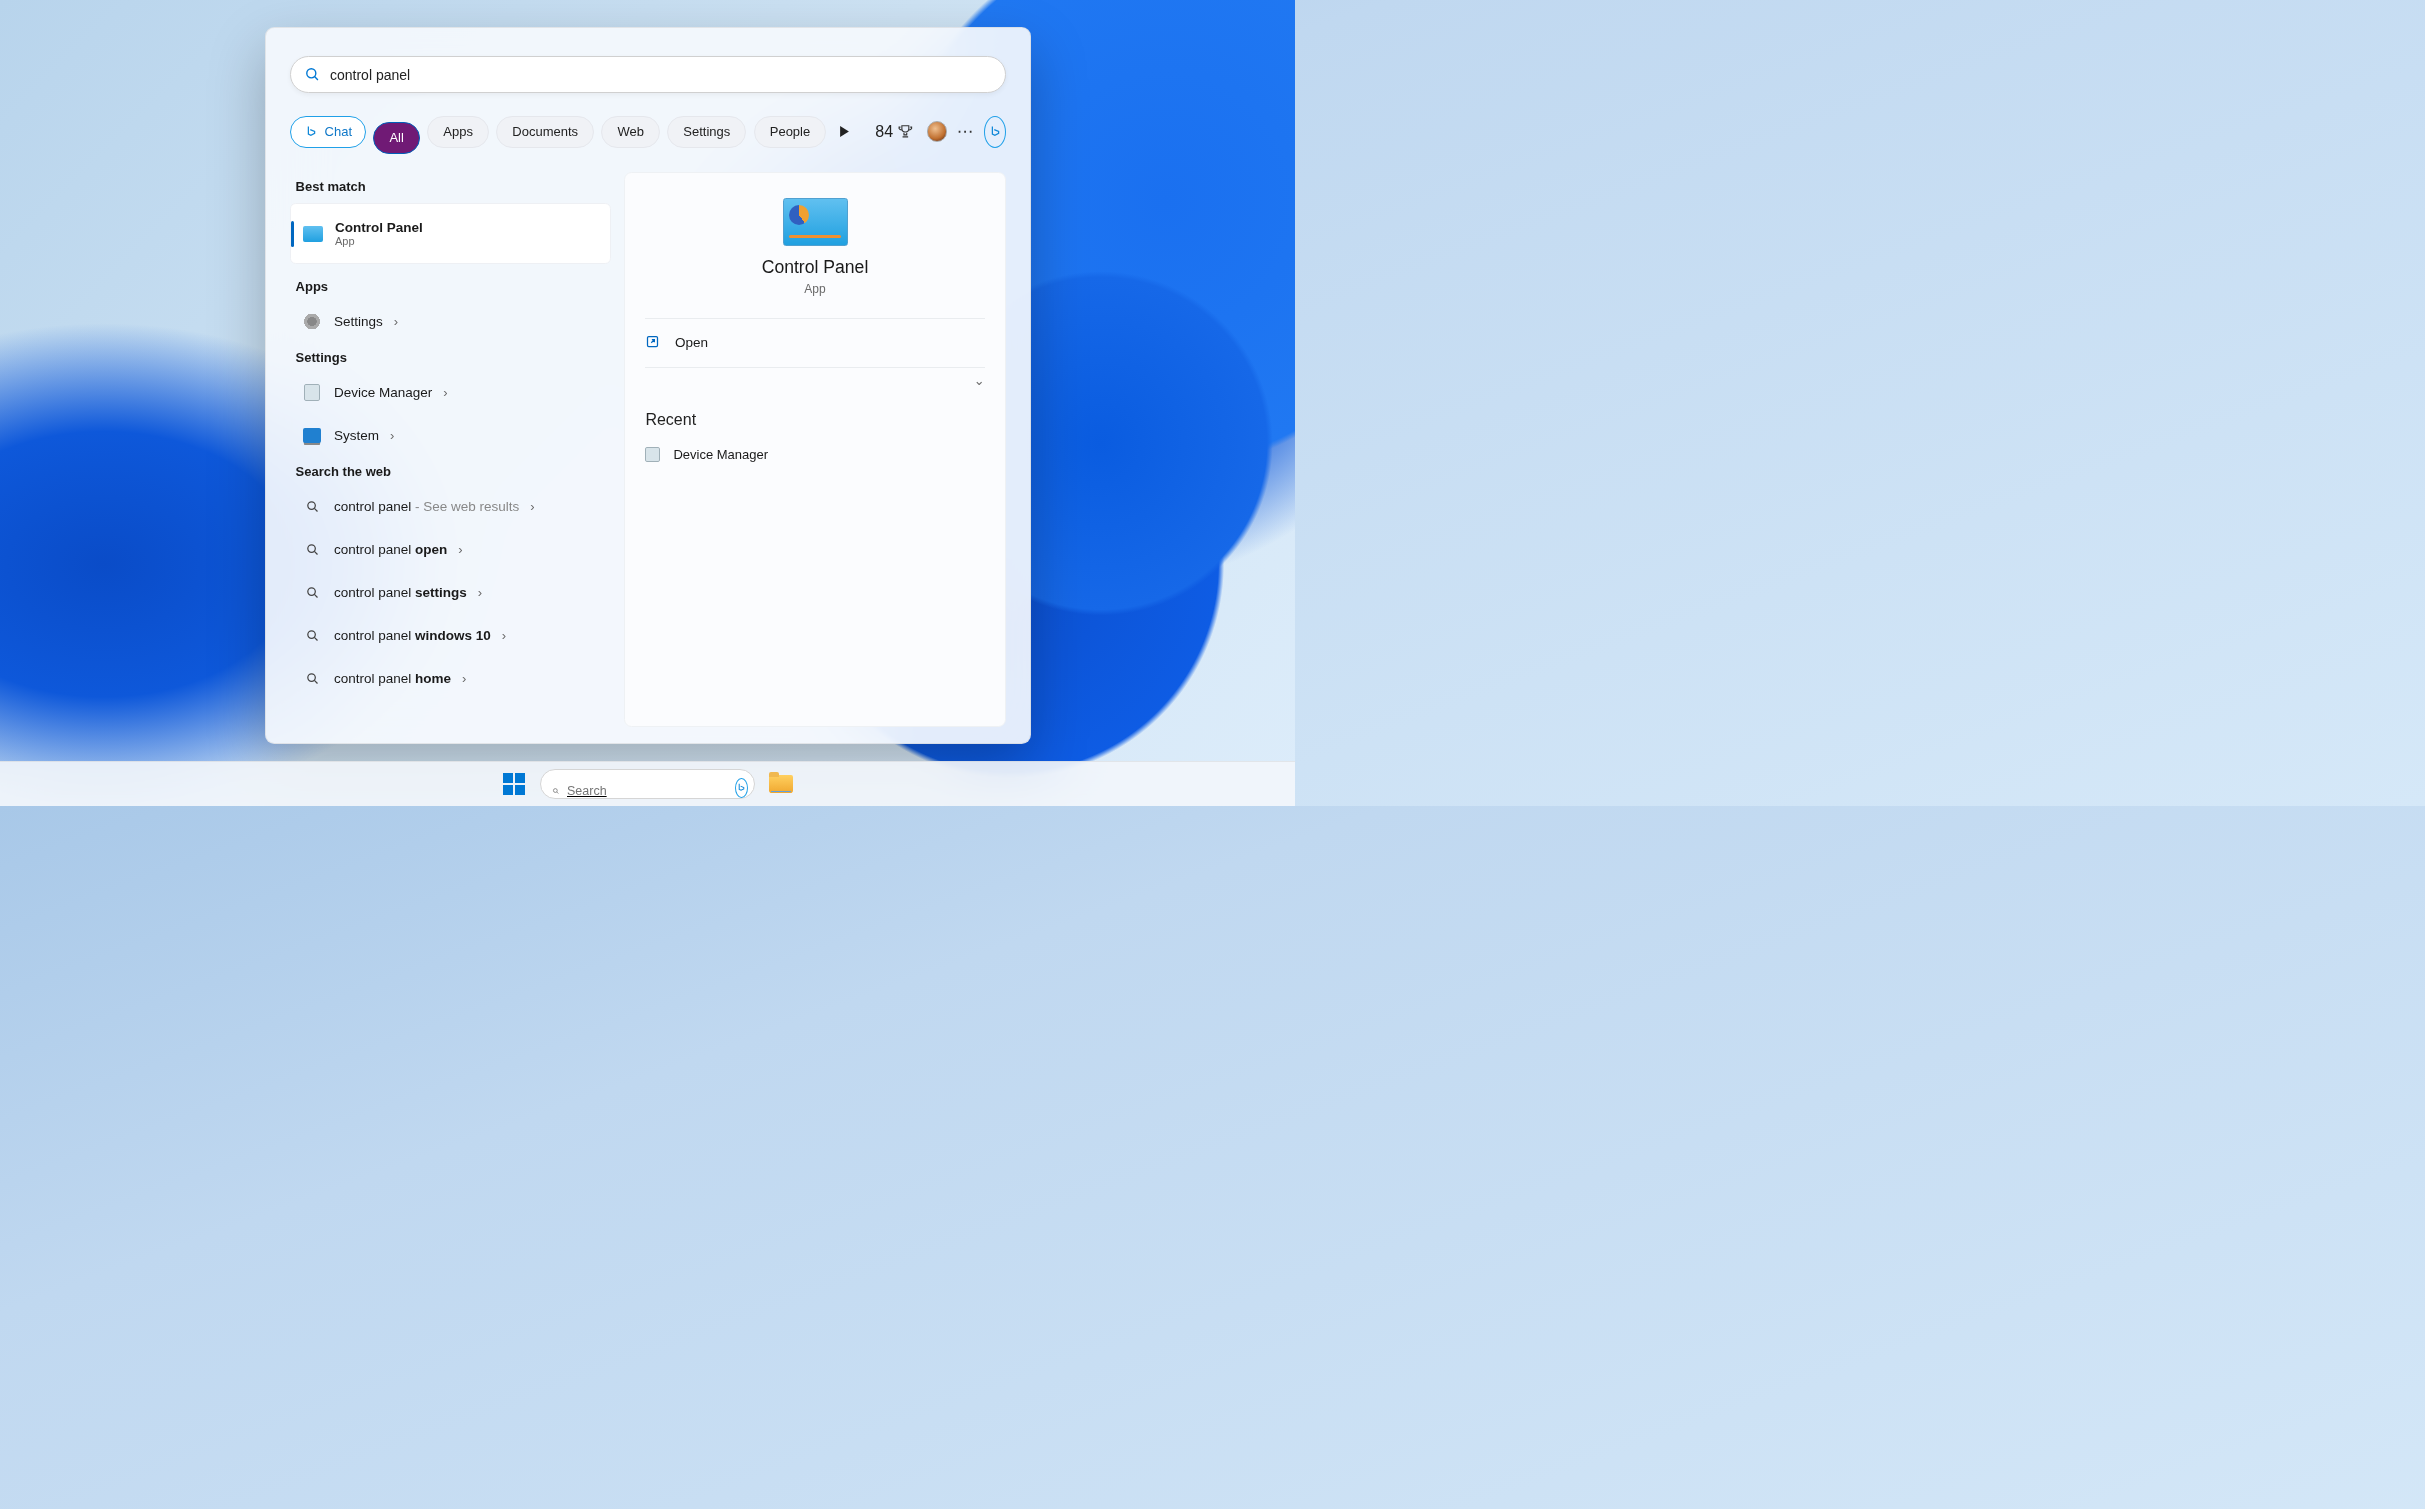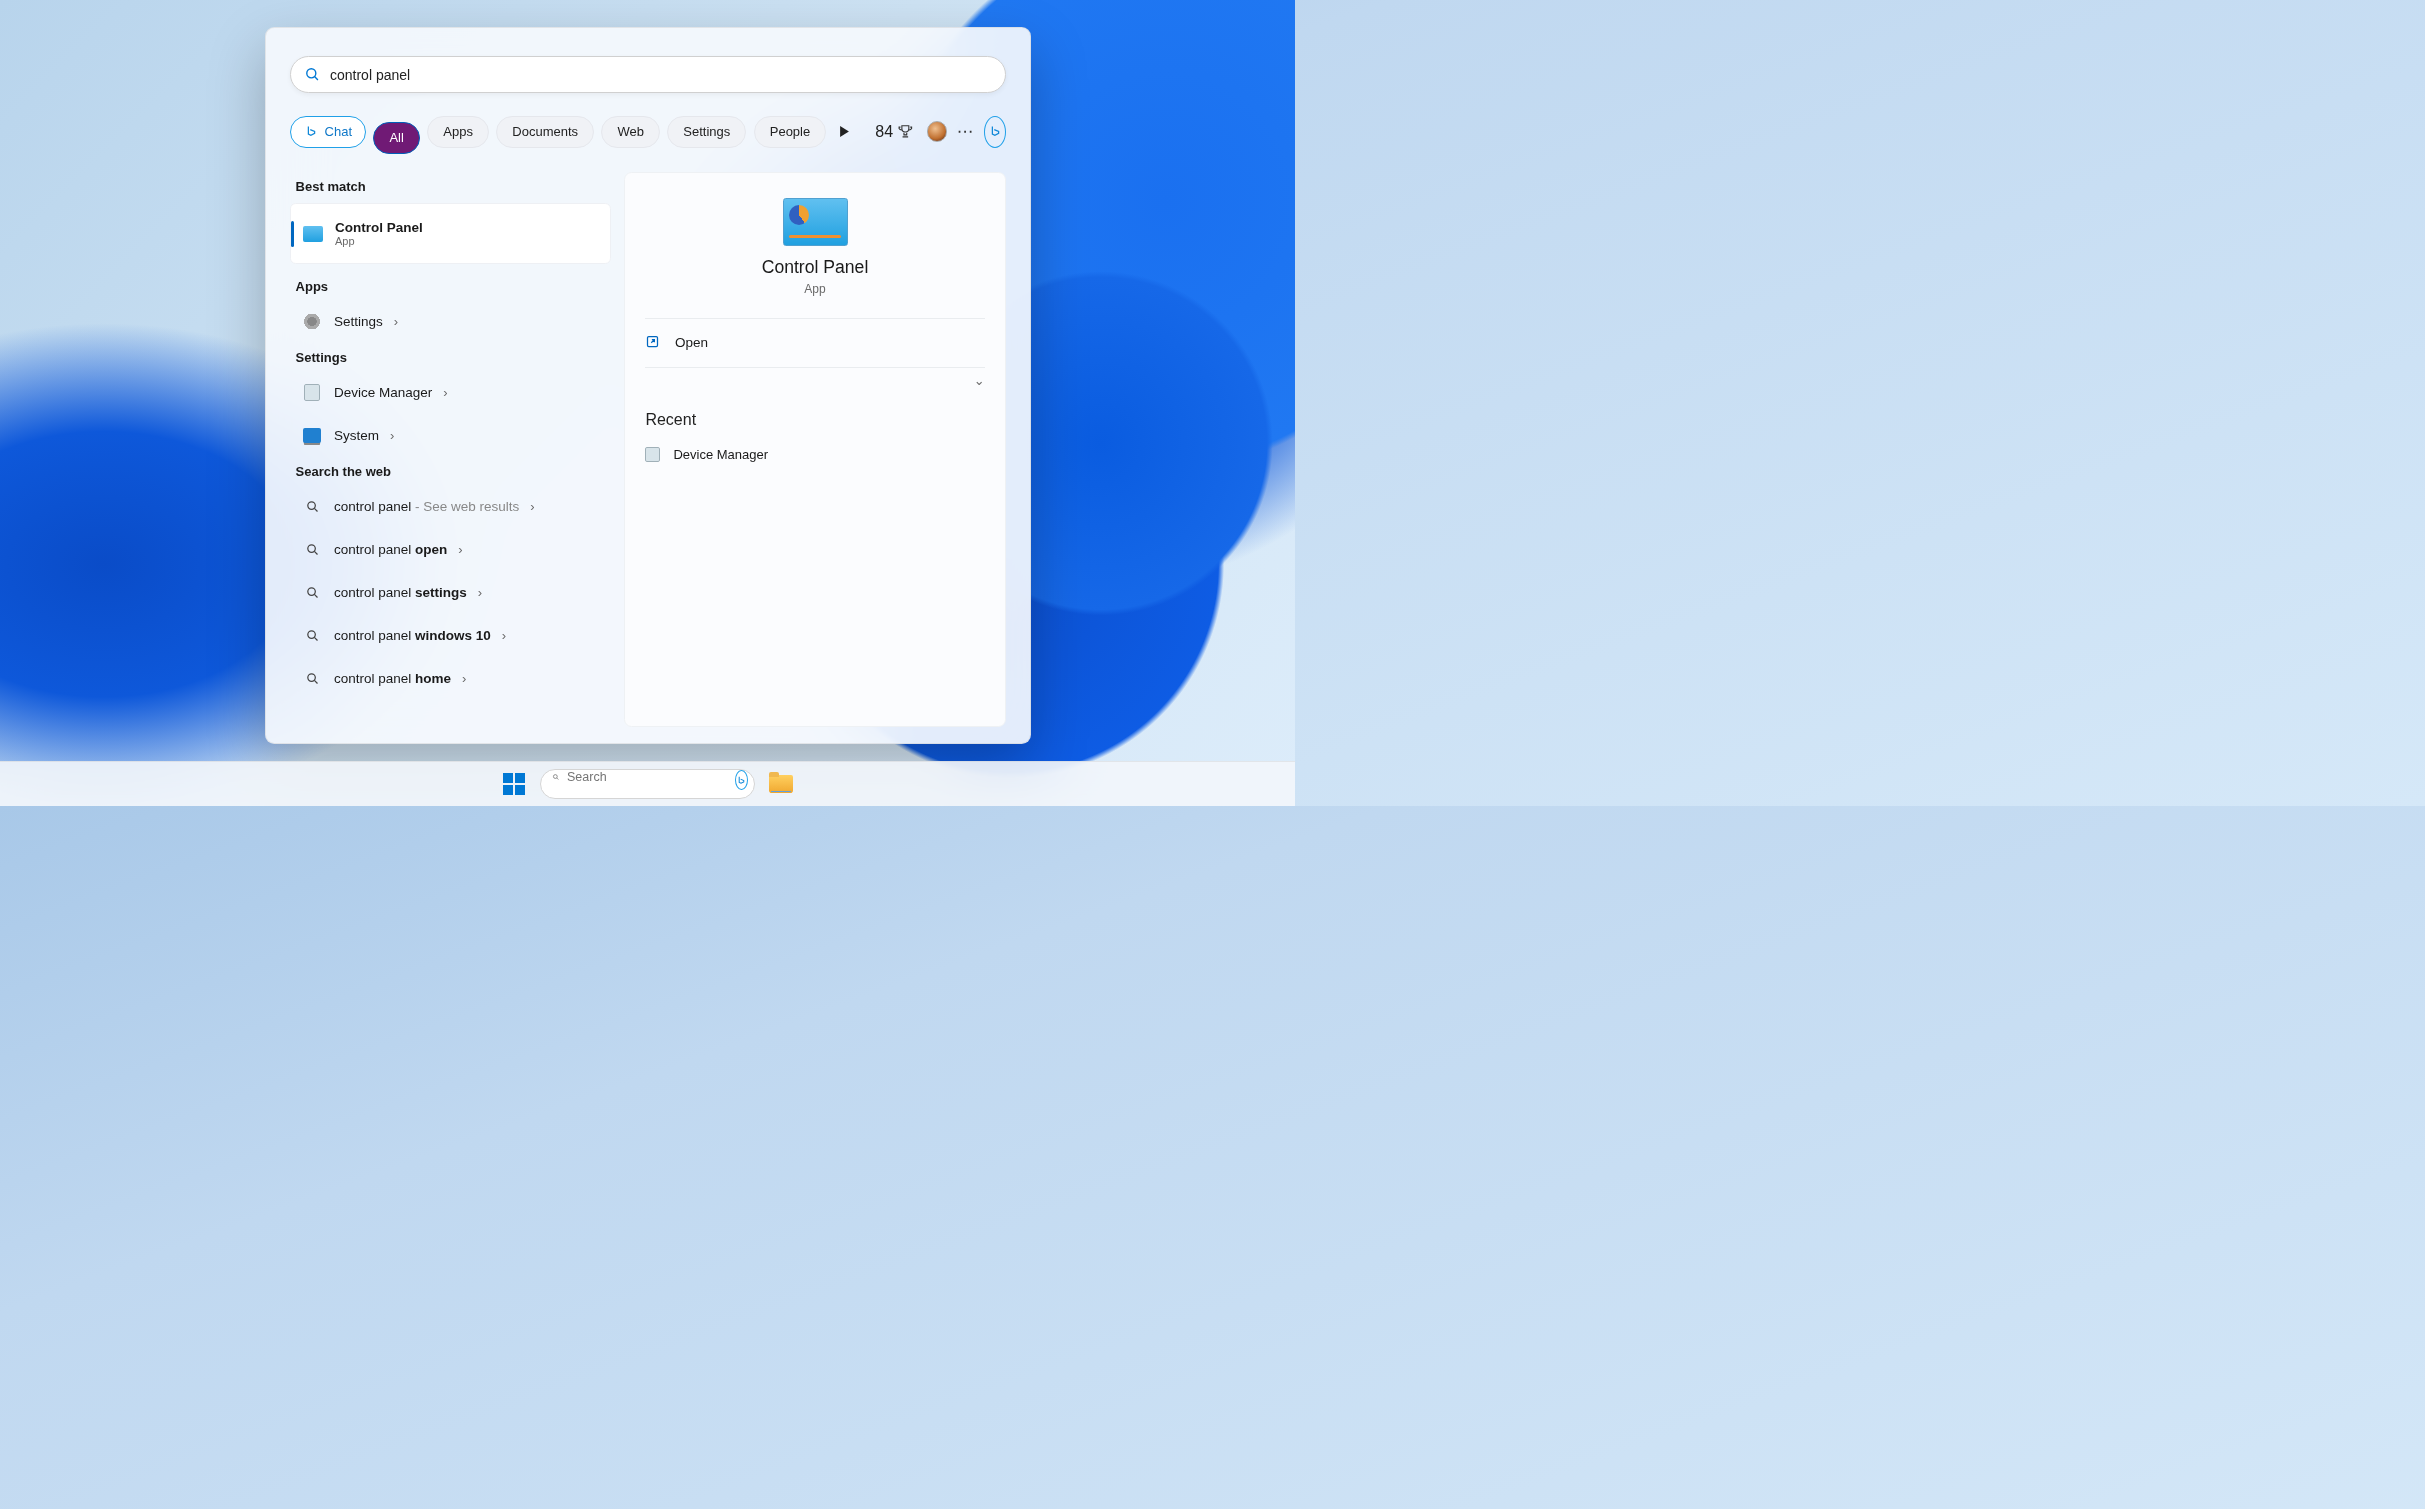--- a/index.html
+++ b/index.html
@@ -86,22 +86,22 @@
   .taskbar {
     position:absolute; bottom:0; left:0; right:0; height:45px;
     background:rgba(243,246,251,0.88); backdrop-filter:blur(18.6px);
     border-top:0.9px solid rgba(200,200,200,0.35);
     display:flex; align-items:center; justify-content:center; gap:7.4px; z-index:20;
   }
   .tb-btn { width:37px; height:37px; display:flex; align-items:center; justify-content:center; border-radius:3.7px; cursor:pointer;}
   .win-logo { width:22px; height:22px; display:grid; grid-template:1fr 1fr/1fr 1fr; gap:1.9px;}
   .win-logo span { background:#0078d4;}
   .tb-search {
-    display:flex; align-items:flex-start; width:215px; height:30px; background:#fff;
-    border:0.9px solid #d5d5d5; border-radius:15px; padding:0 5.6px 0 11px; gap:7.4px;
+    display:flex; align-items:flex-end; width:215px; height:30px; background:#fff;
+    border:0.9px solid #d5d5d5; border-radius:15px; padding:0 5.6px 0 11px; gap:7.4px;text-decoration:underline;
   }
   .tb-search input { flex:1; border:none; outline:none; font-size:12.5px; background:transparent;}
   .tb-bing { width:20.4px; height:20.4px; border-radius:50%; border:1.4px solid #20a0e8; display:flex; align-items:center; justify-content:center; color:#1078c8; font-size:10.2px; font-weight:bold;}
   .folder-icon { width:24px; height:18.6px; background:linear-gradient(#ffd060,#f0a830); border-radius:1.9px 1.9px 2.8px 2.8px; position:relative;}
   .folder-icon::before { content:""; position:absolute; top:-2.8px; left:0; width:10.2px; height:4.6px; background:#f0b850; border-radius:1.9px 1.9px 0 0;}
   .folder-icon::after { content:""; position:absolute; bottom:0.9px; left:1.9px; right:1.9px; height:1.9px; background:#60a0e0;}
 </style>
 </head>
 <body>
 

